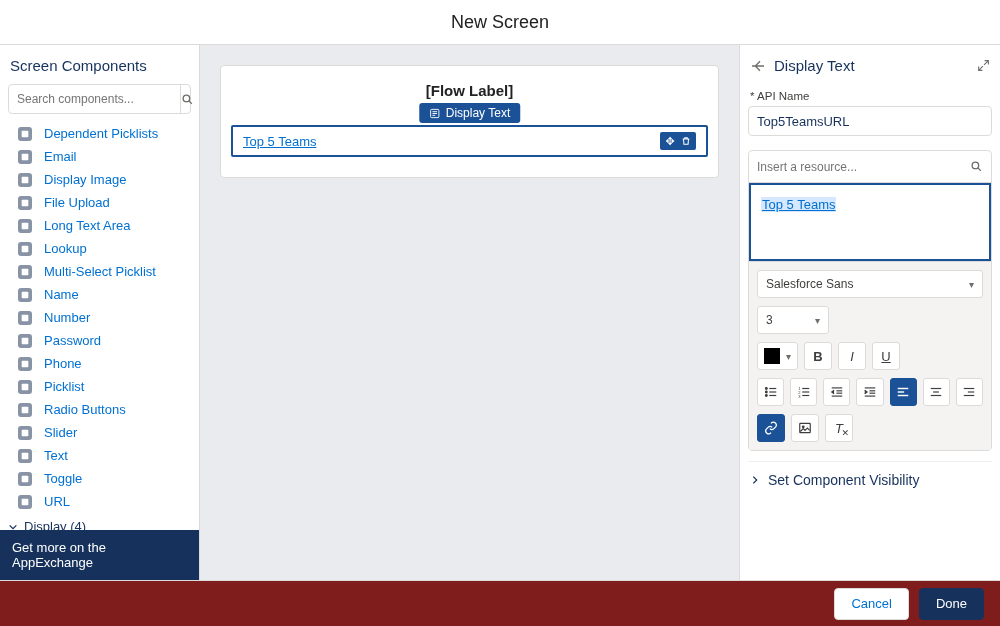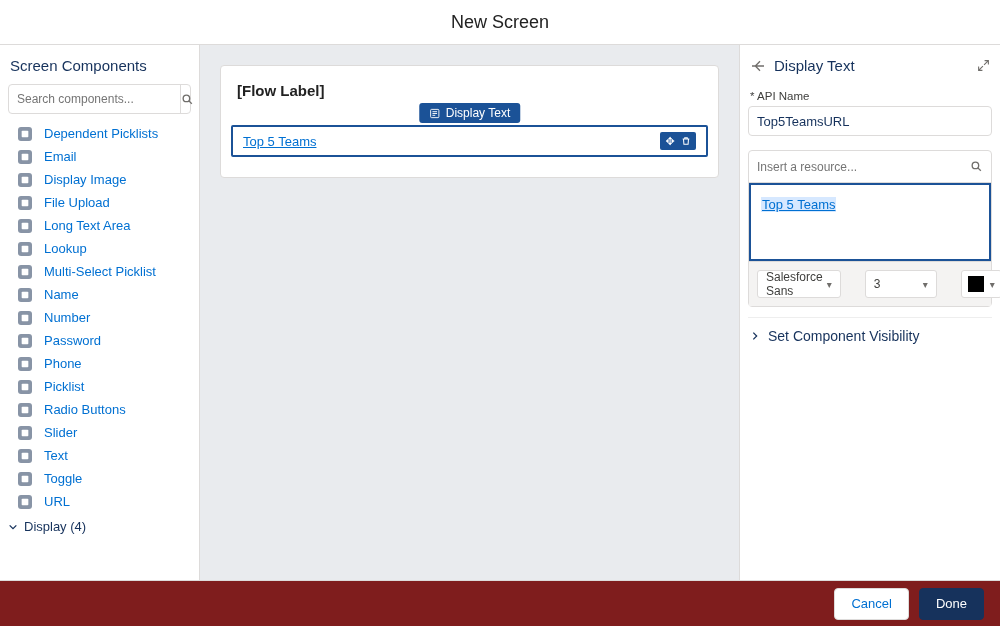--- a/index.html
+++ b/index.html
@@ -49,20 +49,21 @@
   }
   .appexchange {
     background: #16325c; color: #fff; padding: 10px 12px; font-size: 13px;
     cursor: pointer;
   }
 
   
   .center {
     flex: 1; background: #e9ebee; padding: 20px 20px; overflow: auto;
     border-right: 1px solid #dddbda;
+    text-align: center;
   }
   .screen-card {
     background: #fff; border: 1px solid #dddbda; border-radius: 4px; padding: 12px 10px 20px;
   }
   .screen-card h4 { font-size: 15px; font-weight: 700; padding: 4px 6px 12px; color:#222; }
   .canvas-item {
     position: relative; border: 2px solid #1b5297; border-radius: 2px; background:#fff;
   }
   .canvas-pill {
     position: absolute; top: -24px; left: 50%; transform: translateX(-50%);
@@ -107,21 +108,21 @@
   .rte-edit {
     min-height: 78px; padding: 12px 10px; border: 2px solid #1b5297; border-top:2px solid #1b5297;
     background:#fff;
   }
   .rte-edit .seltext {
     color:#0070d2; text-decoration: underline; background:#d6e8ff; padding:0 1px;
     font-size:13px;
   }
   .rte-toolbar {
     background:#f4f3f2; border-top:1px solid #dddbda; padding:8px;
-    display:flex; gap:24px;
+    display:flex; flex-direction:column; gap:8px;
   }
   .sel {
     border:1px solid #dddbda; background:#fff; border-radius:3px;
     height:28px; display:flex; align-items:center; justify-content:space-between;
     padding:0 8px; font-size:12px; color:#3e3e3c; cursor:pointer;
   }
   .sel.small { width: 72px; }
   .row { display:flex; gap:6px; }
   .tbtn {
     width:28px; height:28px; border:1px solid #dddbda; background:#fff; border-radius:3px;
@@ -315,20 +316,23 @@
         <div class="group-header">
           <span>
             <svg width="10" height="10" viewBox="0 0 24 24" fill="none" stroke="currentColor" stroke-width="3">
               <polyline points="4,8 12,16 20,8"></polyline>
             </svg>
           </span>
           <span>Display (4)</span>
         </div>
       </div>
 
+    <div class="appexchange">
+      <span>Get more on the AppExchange</span>
+    </div>
   </div>
 
   <div class="center">
     <div class="screen-card">
       <h4>[Flow Label]</h4>
       <div style="height:14px"></div>
       <div class="canvas-item">
         <div class="canvas-pill">
           <span>
             <svg width="11" height="11" viewBox="0 0 24 24" fill="#fff">

